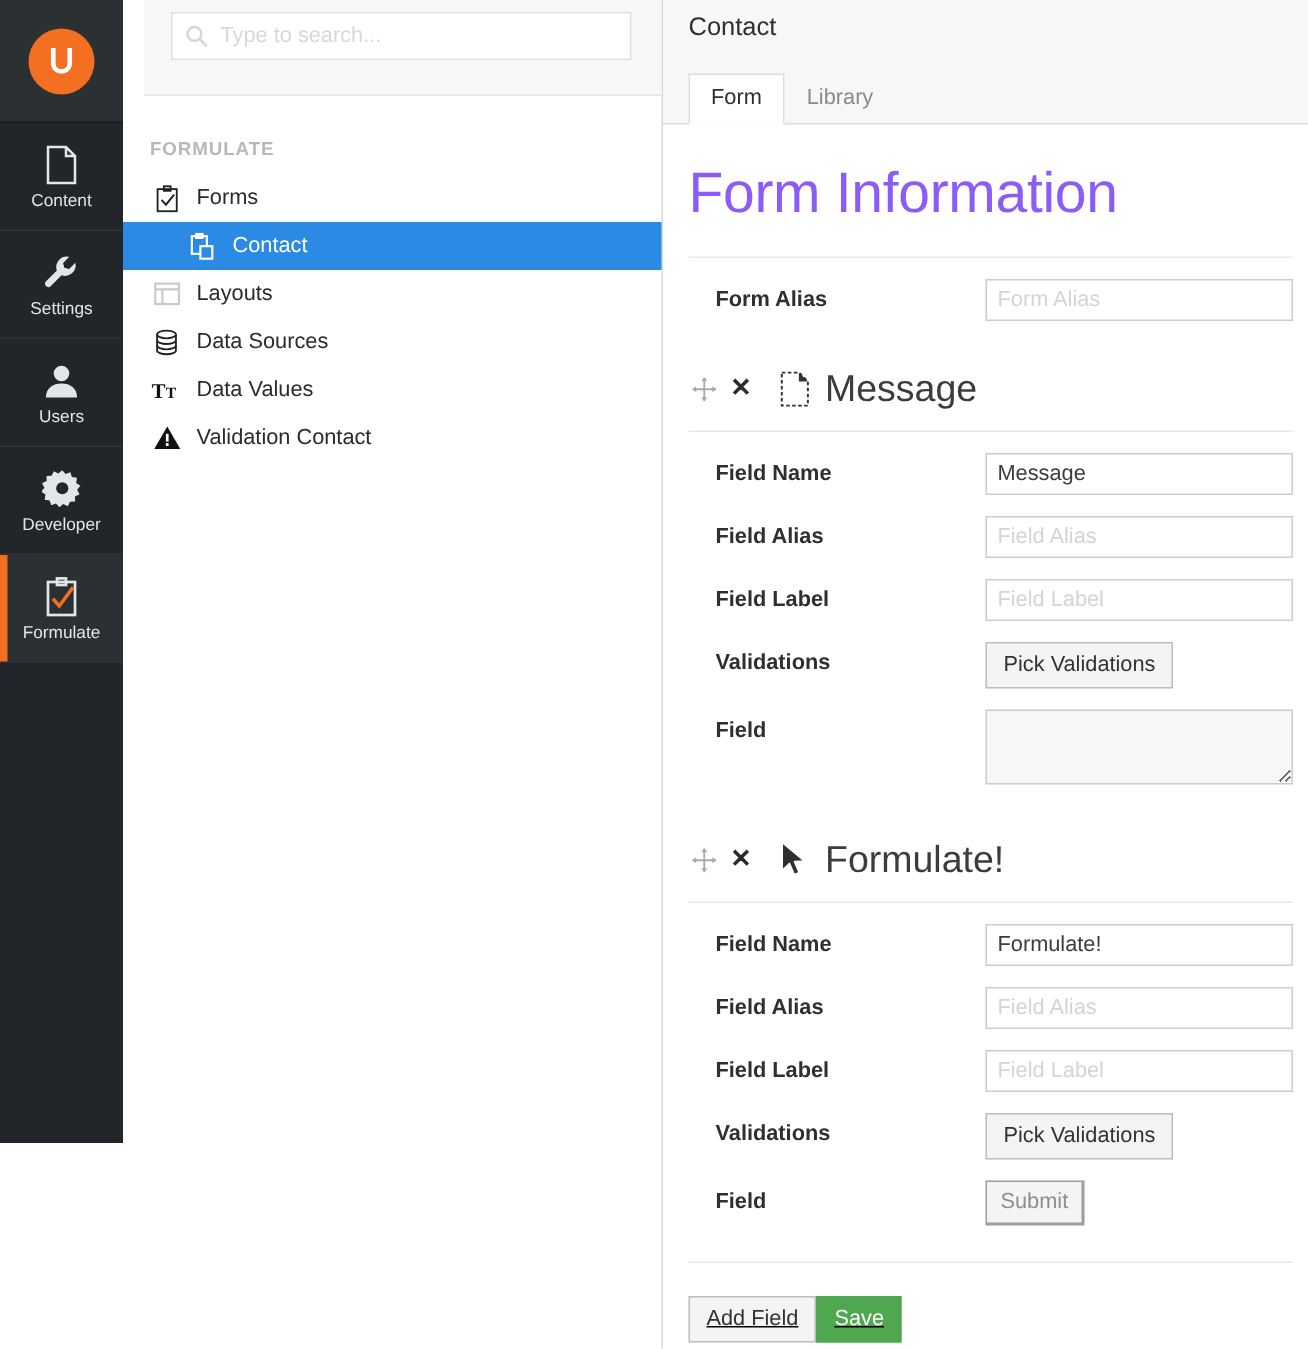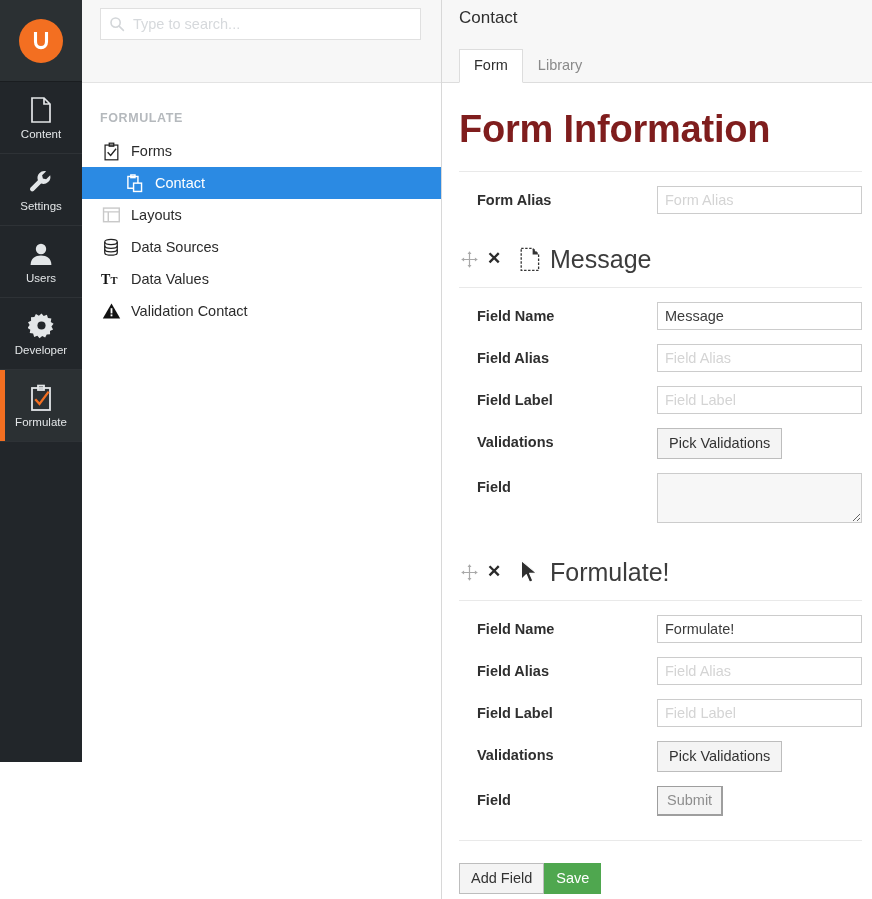--- a/index.html
+++ b/index.html
@@ -53,24 +53,25 @@
 
   
   .tree {
     width: 360px; flex: 0 0 360px;
     height: 899px;
     background: #ffffff;
     border-right: 1px solid #d8d8d8;
     position: relative;
   }
   .tree-search-wrap {
-    height: 83px;
+    height: 64px;
     background: #f7f7f7;
     border-bottom: 1px solid #e3e3e3;
     padding: 8px 20px 0 18px;
+    margin-left: 14px;
   }
   .search-box {
     position: relative;
     height: 32px;
     background: #ffffff;
     border: 1px solid #e0e0e0;
   }
   .search-box .s-icon {
     position: absolute; left: 8px; top: 7px;
     width: 16px; height: 16px;
@@ -144,22 +145,22 @@
   .tab.active {
     background: #ffffff;
     border: 1px solid #ddd;
     border-bottom-color: #ffffff;
     color: #2f2f2f;
   }
 
   .content { padding: 0 10px 0 17px; }
   .page-heading {
     font-size: 38px;
-    font-weight: 700;
-    color: #7f1d1d;
+    font-weight: 400;
+    color: #8b5cf6;
     margin: 22px 0 0 0;
     line-height: 48px;
     letter-spacing: -0.2px;
   }
   .hr { height: 1px; background: #e9e9e9; margin: 18px 0 0 0; }
 
   
   .frow { display: flex; align-items: flex-start; margin-top: 14px; margin-left: 18px; }
   .frow .flabel {
     width: 180px; flex: 0 0 180px;
@@ -222,21 +223,21 @@
     display: flex; align-items: center;
     margin-top: 30px;
     padding-bottom: 0;
   }
   .fg-move { color: #a9a9a9; width: 20px; height: 20px; margin-right: 7px; flex: 0 0 20px; display:flex; align-items:center; justify-content:center; cursor: move; }
   .fg-del { color: #2b2b2b; width: 16px; height: 20px; margin-right: 14px; flex: 0 0 16px; display:flex; align-items:center; justify-content:center; cursor: pointer; font-size: 17px; font-weight: 700; line-height: 20px; }
   .fg-icon { width: 28px; height: 28px; margin-right: 6px; flex: 0 0 28px; display:flex; align-items:center; justify-content:center; }
   .fg-title { font-size: 25px; color: #3c3c3c; font-weight: 400; line-height: 30px; }
   .fg-rule { height: 1px; background: #e9e9e9; margin-top: 13px; }
 
-  .actions { margin-top: 22px; padding-top: 0; display: flex; }
+  .actions { margin-top: 22px; padding-top: 0; display: flex; text-decoration: underline; }
   .actions .btn { border-radius: 0; }
   .actions .btn + .btn { margin-left: 0; }
 </style>
 </head>
 <body>
 
 <div class="app">
 
   <div class="rail">
 

